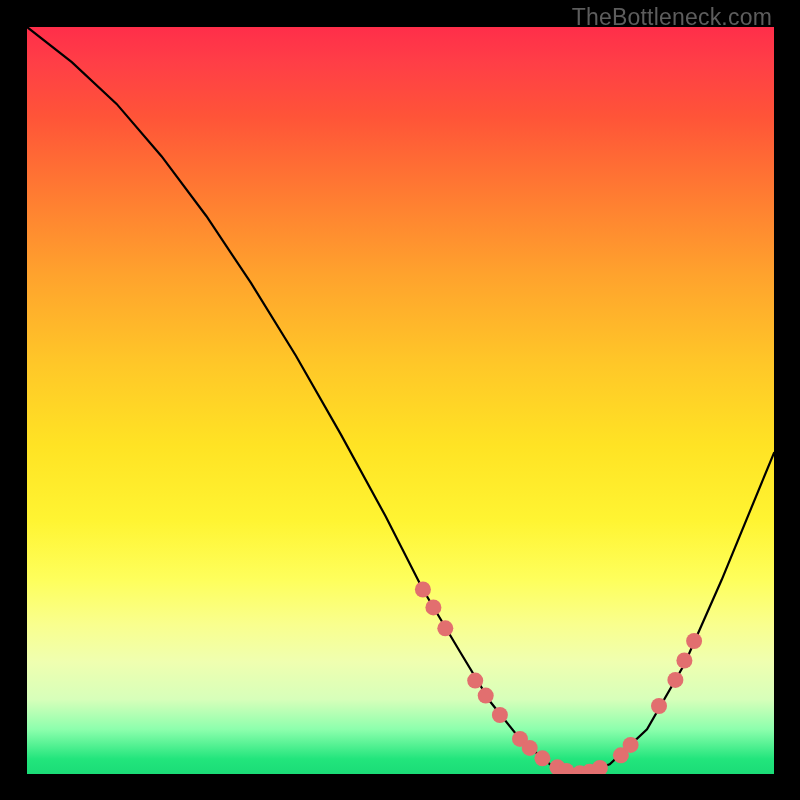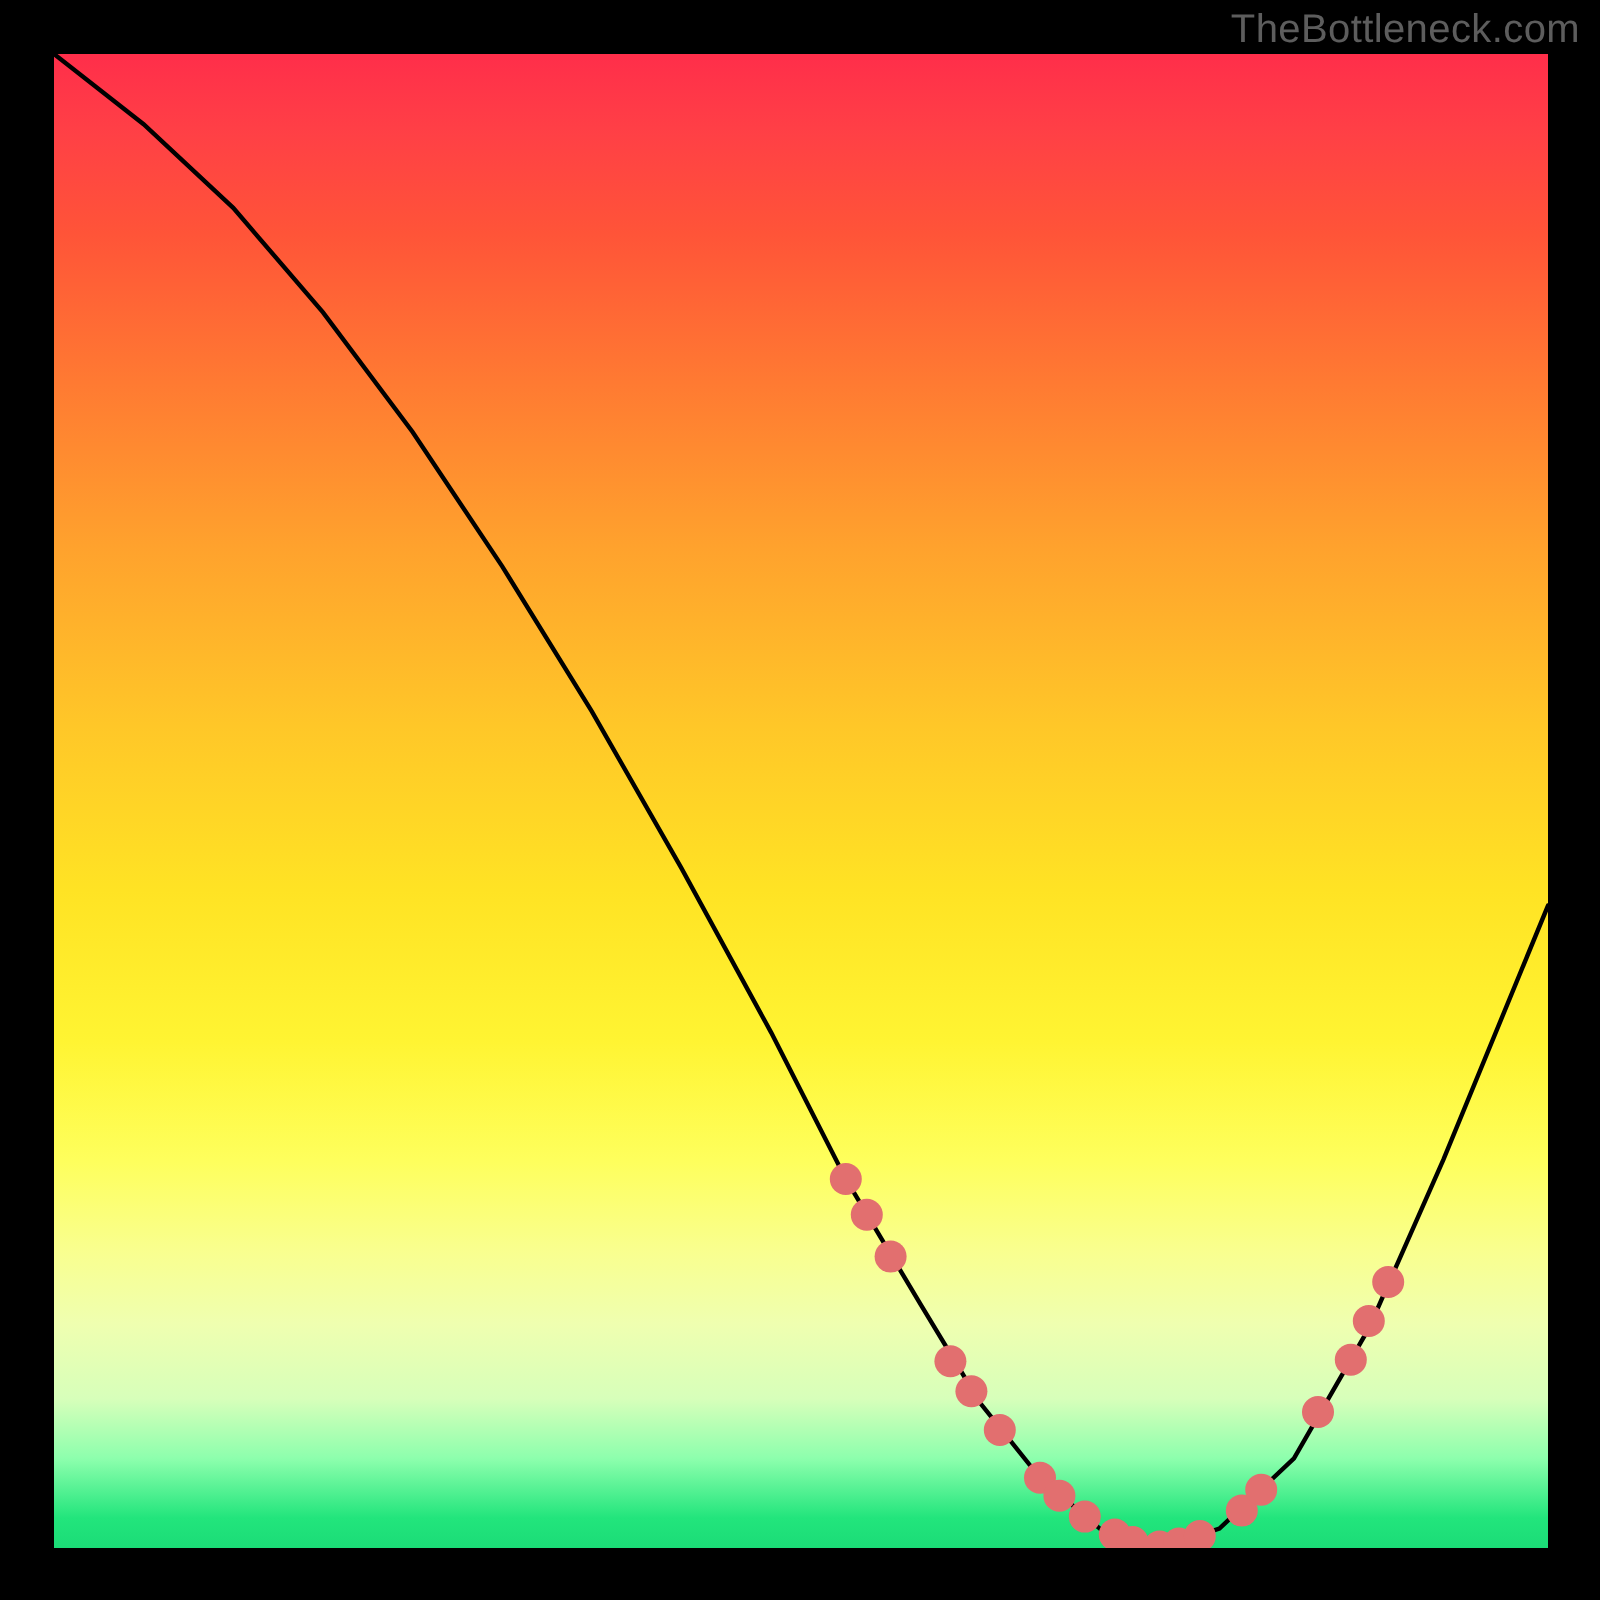--- a/index.html
+++ b/index.html
@@ -31,23 +31,23 @@
       #efffb0 85%,
       #d7ffba 90%,
       #8dffad 94%,
       #22e57c 98%,
       #1bdc77 100%
     );
   }
   .brand {
     position: absolute;
     top: 4px;
-    right: 10px;
+    right: 28px;
     font-family: Arial, Helvetica, sans-serif;
-    font-size: 20px;
+    font-size: 23px;
     color: #5d5d5d;
     letter-spacing: 0.2px;
     text-align: right;
   }
   svg.curve {
     position: absolute;
     left: 0;
     top: 0;
     width: 747px;
     height: 747px;

